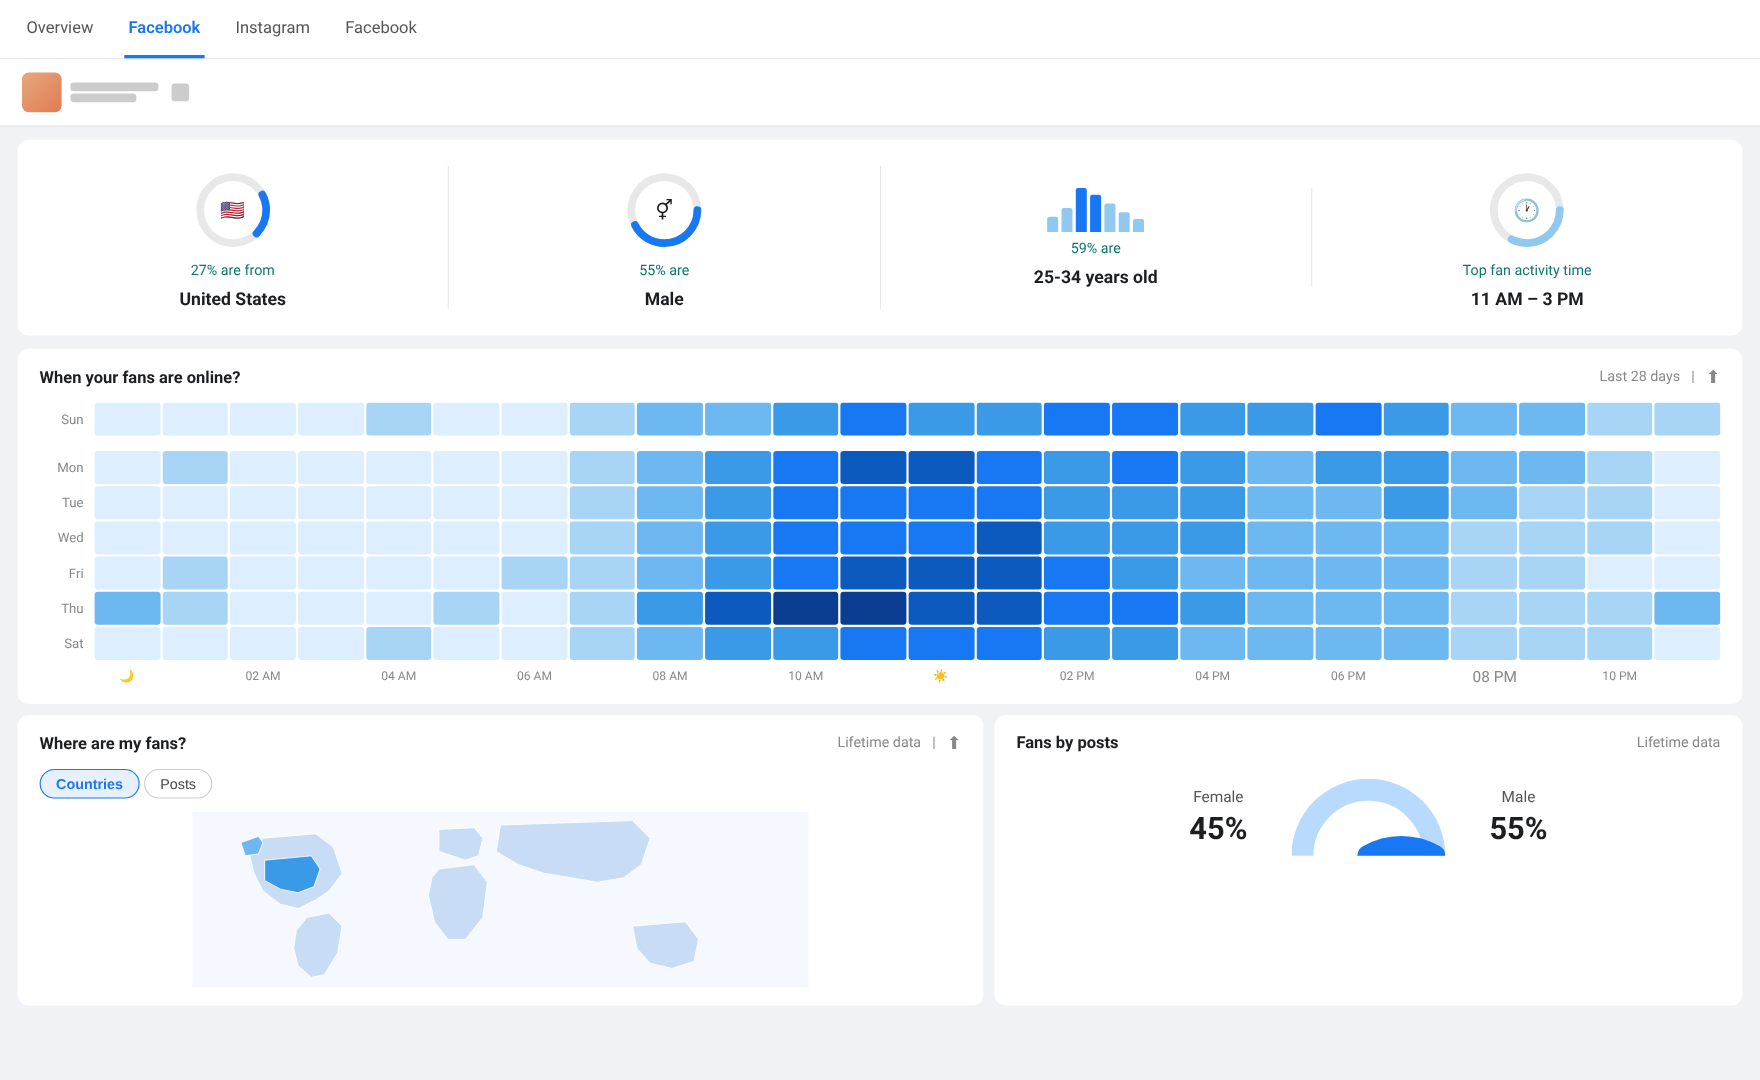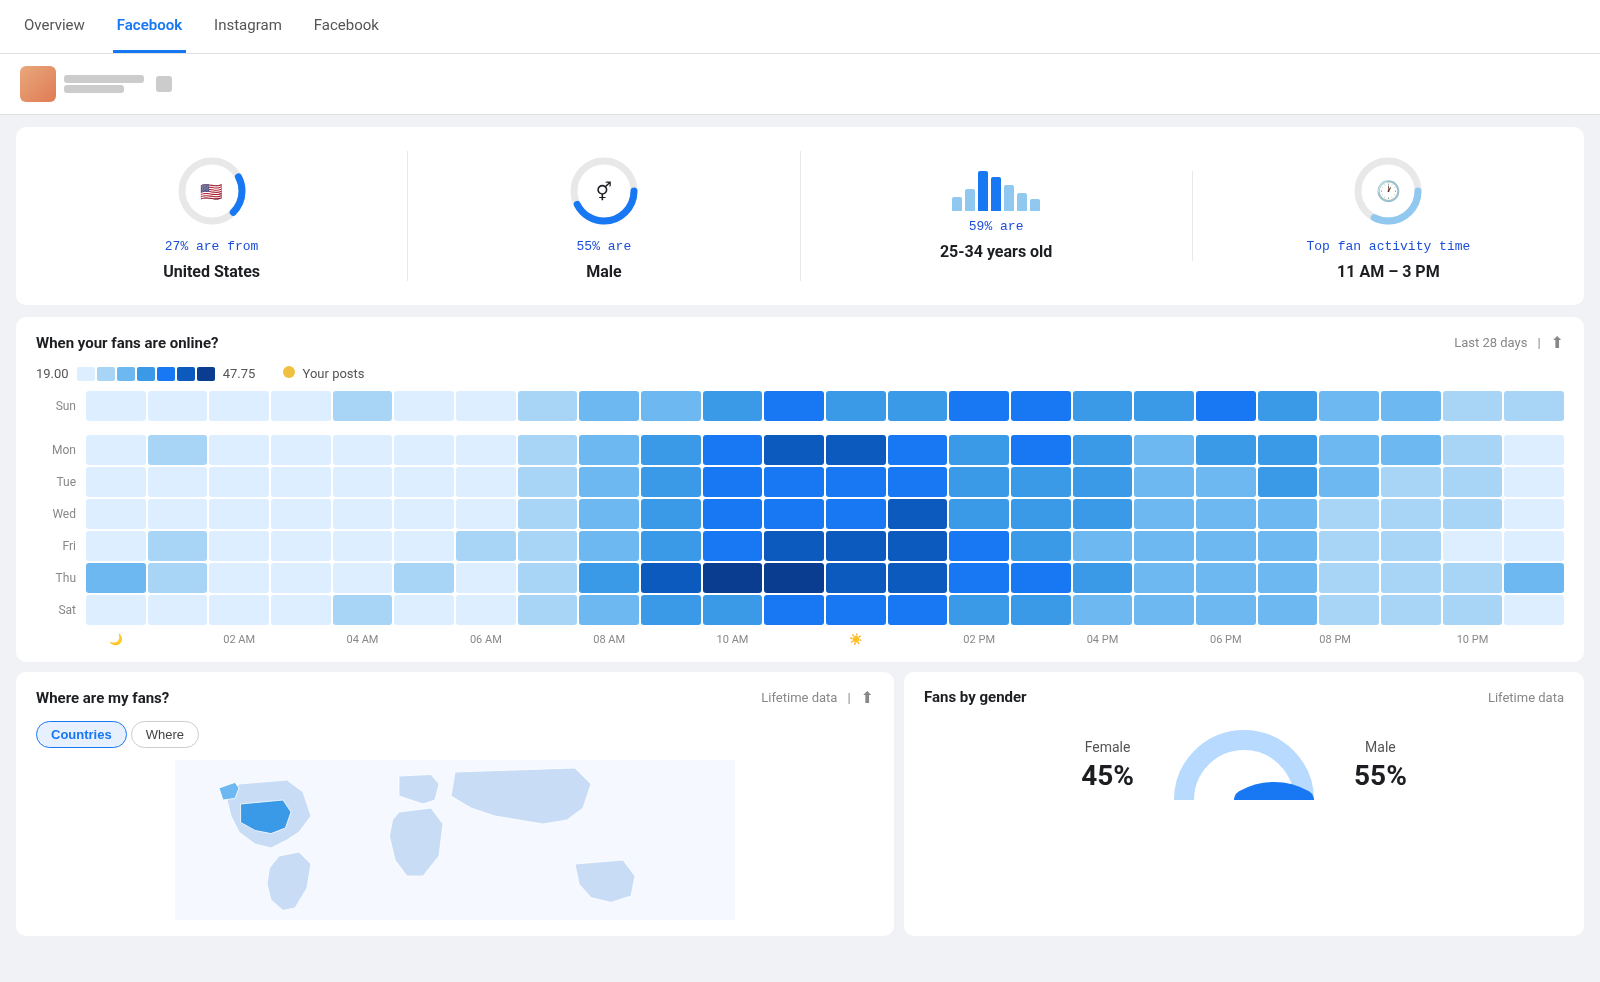--- a/index.html
+++ b/index.html
@@ -23,21 +23,21 @@
     .sub-tab { padding: 6px 14px; border-radius: 20px; border: 1.5px solid #ccc; cursor: pointer; font-size: 13px; color: #444; background: #fff; }
     .sub-tab.active { background: #e7f0ff; border-color: #1877f2; color: #1877f2; font-weight: 600; }
 
     
     .summary-section { background: #fff; margin: 12px 16px; border-radius: 10px; padding: 24px 0; display: flex; align-items: center; }
     .summary-card { flex: 1; display: flex; flex-direction: column; align-items: center; gap: 8px; border-right: 1px solid #e8e8e8; }
     .summary-card:last-child { border-right: none; }
     .donut-wrap { position: relative; width: 80px; height: 80px; }
     .donut-wrap svg { width: 80px; height: 80px; }
     .donut-icon { position: absolute; top: 50%; left: 50%; transform: translate(-50%, -50%); font-size: 18px; }
-    .summary-label { font-size: 13px; color: #1d4ed8; font-family: Liberation Mono, monospace; }
+    .summary-label { font-size: 13px; color: #0f766e; }
     .summary-value { font-size: 16px; font-weight: 700; }
 
     
     .bar-icon { display: flex; align-items: flex-end; gap: 3px; height: 40px; }
     .bar-icon span { display: block; background: #90c8f0; border-radius: 2px 2px 0 0; width: 10px; }
     .bar-icon span.highlight { background: #1877f2; }
 
     
     .clock-icon { font-size: 20px; color: #90a0b0; }
 
@@ -154,37 +154,20 @@
 <div class="section">
   <div class="section-header">
     <div class="section-title">When your fans are online?</div>
     <div class="section-meta">
       <span>Last 28 days</span>
       <span>|</span>
       <span class="upload-icon">⬆</span>
     </div>
   </div>
 
-  <div class="heatmap-legend">
-    <span>19.00</span>
-    <div class="legend-bar">
-      <div class="legend-cell" style="background:#dceeff"></div>
-      <div class="legend-cell" style="background:#a8d4f5"></div>
-      <div class="legend-cell" style="background:#6db8f0"></div>
-      <div class="legend-cell" style="background:#3a9ae8"></div>
-      <div class="legend-cell" style="background:#1877f2"></div>
-      <div class="legend-cell" style="background:#0d5abf"></div>
-      <div class="legend-cell" style="background:#0a3d8f"></div>
-    </div>
-    <span>47.75</span>
-    <span style="margin-left:20px">
-      <span class="legend-dot"></span>
-      <span>Your posts</span>
-    </span>
-  </div>
 
   <div class="heatmap-container" id="heatmap-grid-container">
   <div style="display: grid; grid-template-columns: 48px repeat(24, 1fr); gap: 2px; margin-bottom: 14px; align-items: center;">
         <div class="heatmap-row-label">Sun</div>
         <div class="heatmap-cell" style="background: rgb(220, 238, 255);"></div>
         <div class="heatmap-cell" style="background: rgb(220, 238, 255);"></div>
         <div class="heatmap-cell" style="background: rgb(220, 238, 255);"></div>
         <div class="heatmap-cell" style="background: rgb(220, 238, 255);"></div>
         <div class="heatmap-cell" style="background: rgb(168, 212, 245);"></div>
         <div class="heatmap-cell" style="background: rgb(220, 238, 255);"></div>
@@ -386,41 +369,41 @@
       <div style="font-size: 11px; color: rgb(136, 136, 136); text-align: center; grid-column: span 1;">10 AM</div>
       <div style="font-size: 11px; color: rgb(136, 136, 136); text-align: center; grid-column: span 1;"></div>
       <div style="font-size: 11px; color: rgb(136, 136, 136); text-align: center; grid-column: span 1;">☀️</div>
       <div style="font-size: 11px; color: rgb(136, 136, 136); text-align: center; grid-column: span 1;"></div>
       <div style="font-size: 11px; color: rgb(136, 136, 136); text-align: center; grid-column: span 1;">02 PM</div>
       <div style="font-size: 11px; color: rgb(136, 136, 136); text-align: center; grid-column: span 1;"></div>
       <div style="font-size: 11px; color: rgb(136, 136, 136); text-align: center; grid-column: span 1;">04 PM</div>
       <div style="font-size: 11px; color: rgb(136, 136, 136); text-align: center; grid-column: span 1;"></div>
       <div style="font-size: 11px; color: rgb(136, 136, 136); text-align: center; grid-column: span 1;">06 PM</div>
       <div style="font-size: 11px; color: rgb(136, 136, 136); text-align: center; grid-column: span 1;"></div>
-      <div style="font-size: 11px; color: rgb(136, 136, 136); text-align: left; grid-column: span 1;">08 PM</div>
+      <div style="font-size: 14px; color: rgb(136, 136, 136); text-align: right; grid-column: span 1;">08 PM</div>
       <div style="font-size: 11px; color: rgb(136, 136, 136); text-align: center; grid-column: span 1;"></div>
       <div style="font-size: 11px; color: rgb(136, 136, 136); text-align: center; grid-column: span 1;">10 PM</div>
       <div style="font-size: 11px; color: rgb(136, 136, 136); text-align: center; grid-column: span 1;"></div>
     </div>
 </div>
 
 <div class="bottom-row">
 
   <div class="bottom-left">
     <div class="section-header">
       <div class="section-title">Where are my fans?</div>
       <div class="section-meta">
         <span>Lifetime data</span>
         <span>|</span>
         <span class="upload-icon">⬆</span>
       </div>
     </div>
     <div class="map-tabs">
       <button class="map-tab active">Countries</button>
-      <button class="map-tab">Where</button>
+      <button class="map-tab">Posts</button>
     </div>
     <div class="map-placeholder">
       <svg viewBox="0 0 700 200" xmlns="http://www.w3.org/2000/svg">
 
         <rect width="700" height="200" fill="#f5f8ff"></rect>
 
         <path d="M80,30 L140,25 L160,40 L170,70 L155,90 L140,100 L120,110 L100,105 L80,90 L70,70 L65,50 Z" fill="#c8ddf5" stroke="#fff" stroke-width="1"></path>
 
         <path d="M130,120 L155,115 L170,130 L165,160 L150,185 L135,188 L120,175 L115,155 L118,135 Z" fill="#c8ddf5" stroke="#fff" stroke-width="1"></path>
 
@@ -434,21 +417,21 @@
 
         <path d="M55,35 L75,28 L80,35 L75,48 L60,50 Z" fill="#6db8f0" stroke="#fff" stroke-width="1"></path>
 
         <path d="M82,55 L135,50 L145,65 L138,85 L120,92 L100,88 L82,78 Z" fill="#3a9ae8" stroke="#fff" stroke-width="1"></path>
       </svg>
     </div>
   </div>
 
   <div class="bottom-right">
     <div class="section-header">
-      <div class="section-title">Fans by gender</div>
+      <div class="section-title">Fans by posts</div>
       <div class="section-meta">Lifetime data</div>
     </div>
     <div class="gender-chart">
       <div class="gender-val">
         <div class="gender-label">Female</div>
         <div class="gender-pct">45%</div>
       </div>
       <div class="semi-donut">
         <svg viewBox="0 0 140 140">
 

